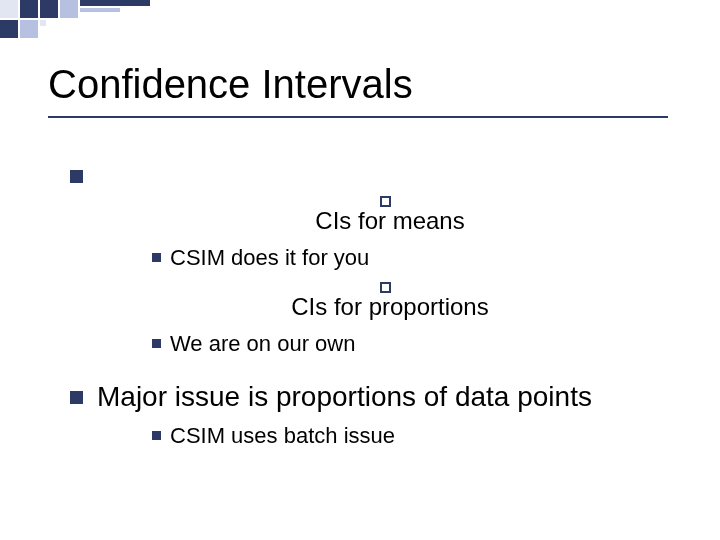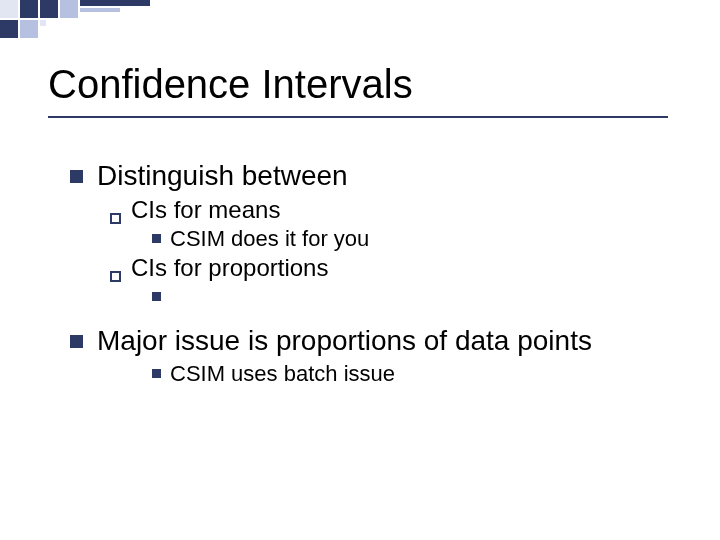--- a/index.html
+++ b/index.html
@@ -71,42 +71,43 @@
     background: #2e3a66;
     flex: 0 0 auto;
     margin-top: 10px;
     margin-right: 14px;
   }
   .l1 .text {
     font-size: 28px;
   }
   .l2 {
     display: flex;
-    align-items: flex-end;
+    align-items: center;
     margin-left: 40px;
     margin-bottom: 2px;
+    flex-direction: column;
   }
   .l2 .bullet {
     width: 11px;
     height: 11px;
     box-sizing: border-box;
     border: 2px solid #2e3a66;
     background: transparent;
     flex: 0 0 auto;
     margin-top: 9px;
     margin-right: 10px;
   }
   .l2 .text {
     font-size: 24px;
   }
   .l3 {
     display: flex;
     align-items: flex-start;
     margin-left: 82px;
-    margin-top: 2px;
+    margin-top: 10px;
     margin-bottom: 2px;
   }
   .l3 .bullet {
     width: 9px;
     height: 9px;
     background: #2e3a66;
     flex: 0 0 auto;
     margin-top: 8px;
     margin-right: 9px;
   }
@@ -134,40 +135,40 @@
     <div class="mid" style="left:80px;top:8px;width:40px;height:4px;"></div>
   </div>
 
   <div class="title">Confidence Intervals</div>
   <div class="title-rule"></div>
 
   <div class="body">
 
     <div class="l1">
       <div class="bullet"></div>
-      <div class="text">Distinguish between</div>
     </div>
 
     <div class="l2">
       <div class="bullet"></div>
       <div class="text">CIs for means</div>
     </div>
 
     <div class="l3">
       <div class="bullet"></div>
       <div class="text">CSIM does it for you</div>
     </div>
 
     <div class="l2">
       <div class="bullet"></div>
       <div class="text">CIs for proportions</div>
     </div>
 
     <div class="l3">
       <div class="bullet"></div>
+      <div class="text">We are on our own</div>
     </div>
 
     <div class="gap"></div>
 
     <div class="l1">
       <div class="bullet"></div>
       <div class="text">Major issue is proportions of data points</div>
     </div>
 
     <div class="l3">

